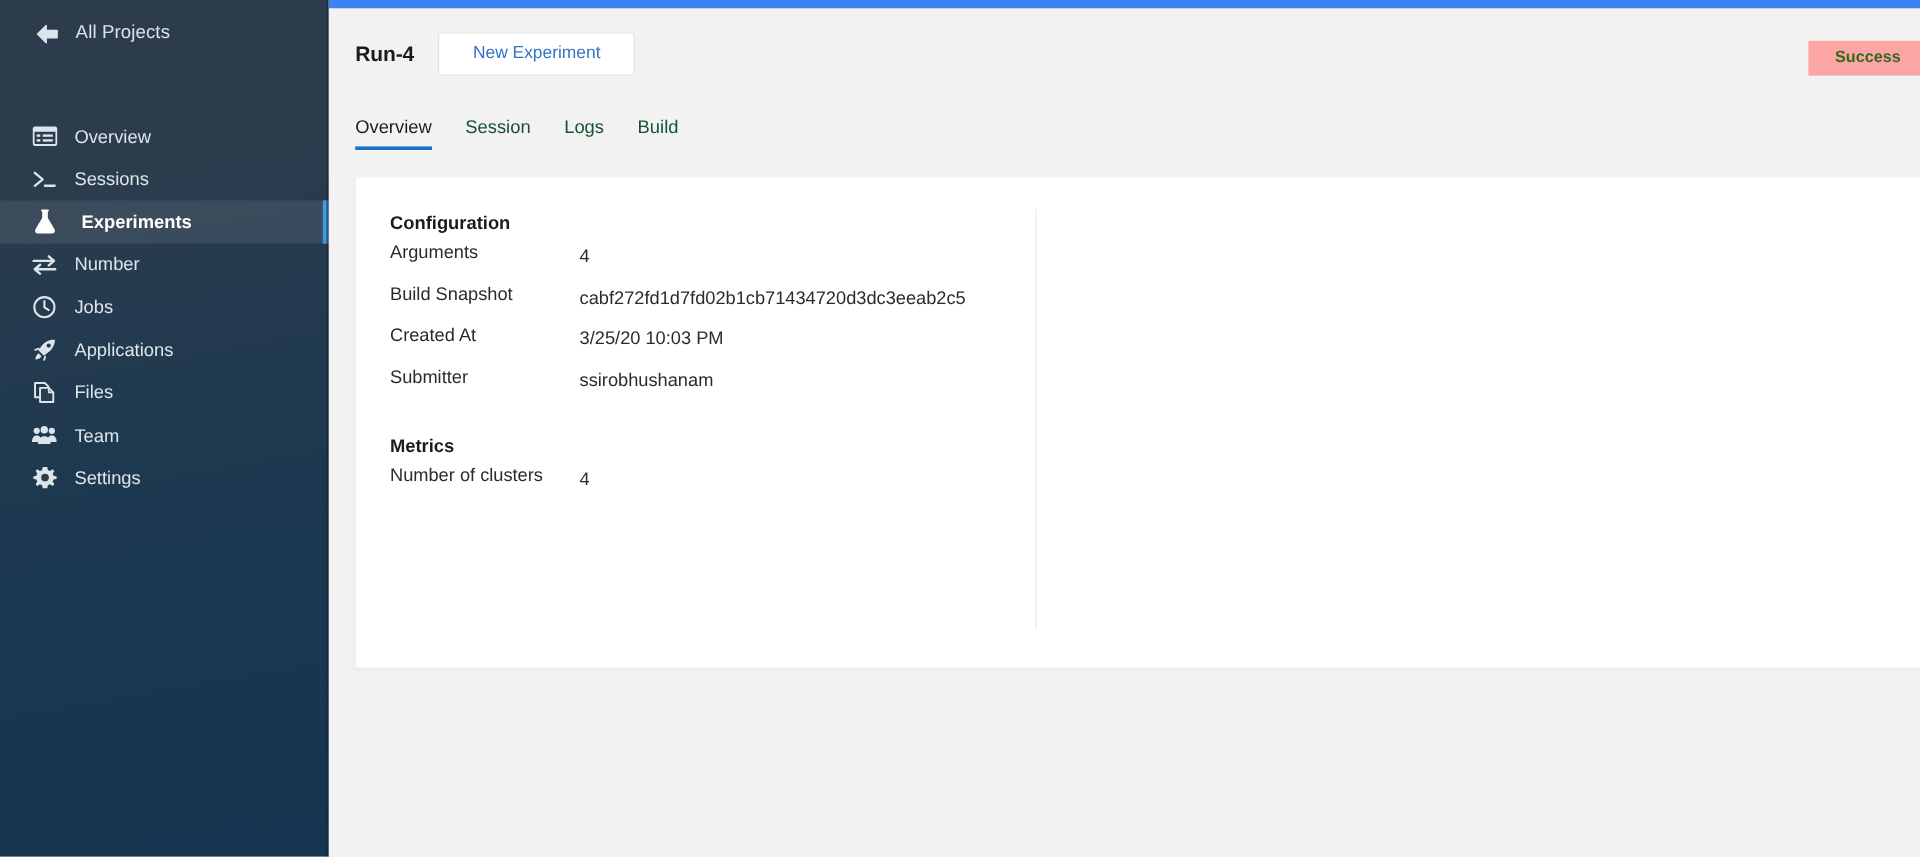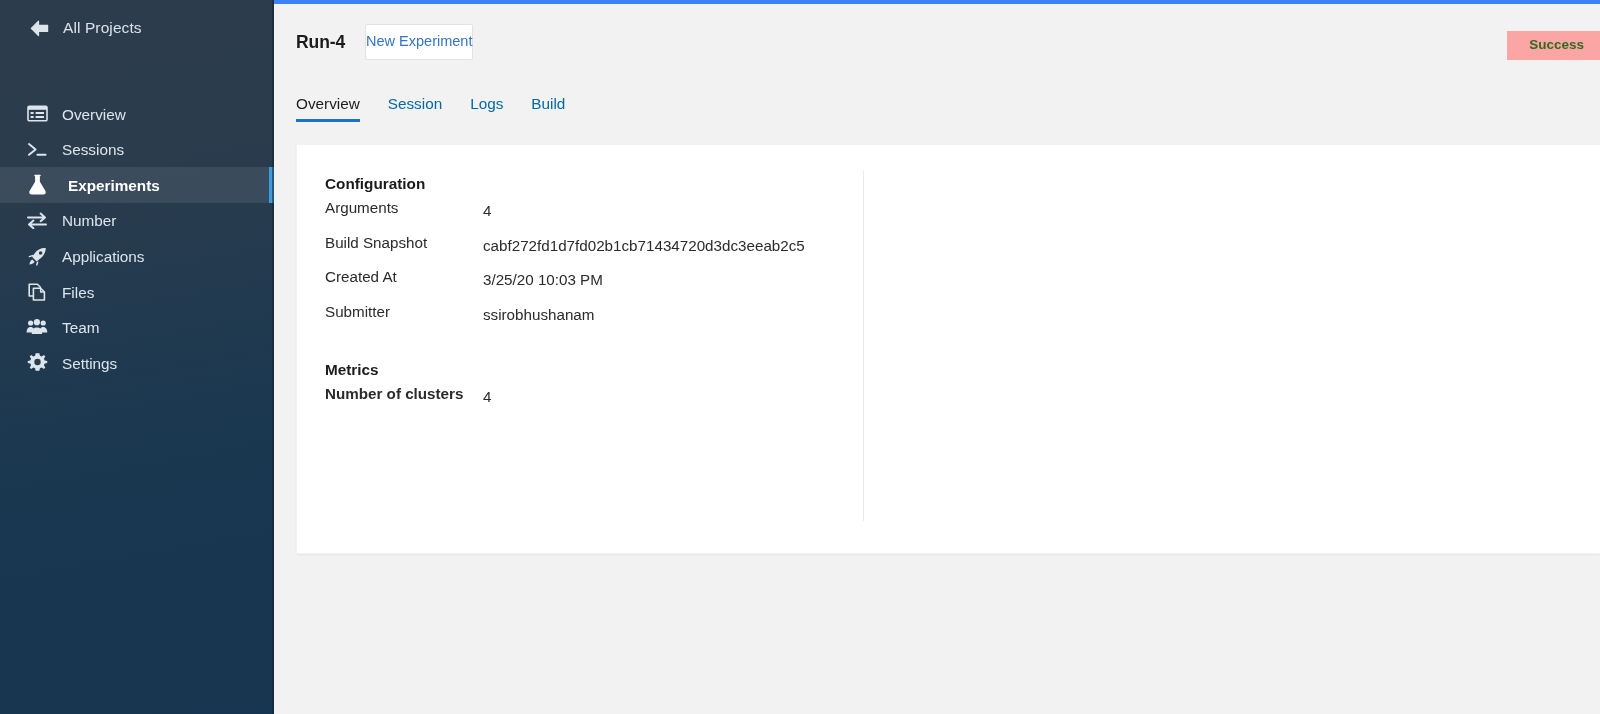--- a/index.html
+++ b/index.html
@@ -91,21 +91,21 @@
     width: 5px; height: 100%;
     background: #3e9bdd;
   }
 
   
   .main {
     position: relative;
     flex: 1 1 auto;
     height: 714px;
     background: #f2f2f2;
-    border-top: 4px solid #3b82f6;
+    border-top: 7px solid #3b82f6;
     overflow: hidden;
   }
 
   .topbar {
     position: relative;
     height: 76px;
     background: #f2f2f2;
     display: flex;
     align-items: center;
     padding-left: 22px;
@@ -119,21 +119,21 @@
   }
 
   .new-exp-btn {
     margin-left: 20px;
     background: #ffffff;
     border: 1px solid #e2e2e2;
     border-radius: 2px;
     color: #3573c4;
     font-size: 14.5px;
     font-family: "Liberation Sans", sans-serif;
-    padding: 9px 0 10px;
+    padding: 9px 28px 10px;
     cursor: pointer;
     line-height: 1;
   }
 
   .status-badge {
     position: absolute;
     top: 27px;
     right: 0;
     background: #fca5a5;
     color: #33691e;
@@ -148,21 +148,21 @@
     display: flex;
     align-items: flex-end;
     height: 42px;
     padding-left: 22px;
     gap: 0;
     background: #f2f2f2;
   }
   .tab {
     position: relative;
     font-size: 15.3px;
-    color: #0369a1;
+    color: #14532d;
     cursor: pointer;
     padding: 0 14px 11px;
     line-height: 1;
     white-space: nowrap;
   }
   .tab:first-child { padding-left: 0; }
   .tab.active {
     color: #1c1c1c;
   }
   .tab.active::after {
@@ -222,21 +222,21 @@
     flex: 0 0 158px;
     color: #2b2b2b;
   }
   .kv .v {
     color: #2b2b2b;
     white-space: pre-line;
     line-height: 1.55;
   }
 
   .metrics-block { margin-top: 35px; }
-  .metrics-block .kv .k { flex: 0 0 158px; font-weight: bold; }
+  .metrics-block .kv .k { flex: 0 0 158px; }
 </style>
 </head>
 <body>
 
 <div class="app">
 
   <aside class="sidebar">
 
     <div class="all-projects">
       <span class="ico" style="width:22px;height:22px;display:inline-flex;align-items:center;justify-content:center;">
@@ -285,20 +285,29 @@
       <div class="nav-item">
         <span class="ico">
           <svg width="22" height="17" viewBox="0 0 22 17">
             <path d="M2 5.4 L18.6 5.4 M14.6 1.6 L19 5.4 L14.6 9.2" fill="none" stroke="#dde5ec" stroke-width="2" stroke-linecap="round" stroke-linejoin="round"></path>
             <path d="M20 12.4 L3.4 12.4 M7.4 8.6 L3 12.4 L7.4 16.2" fill="none" stroke="#dde5ec" stroke-width="2" stroke-linecap="round" stroke-linejoin="round"></path>
           </svg>
         </span>
         <span class="nav-label">Number</span>
       </div>
 
+      <div class="nav-item">
+        <span class="ico">
+          <svg width="20" height="20" viewBox="0 0 20 20">
+            <circle cx="10" cy="10" r="8.4" fill="none" stroke="#dde5ec" stroke-width="1.7"></circle>
+            <path d="M10 4.8 L10 10.2 L13.6 12.4" fill="none" stroke="#dde5ec" stroke-width="1.7" stroke-linecap="round" stroke-linejoin="round"></path>
+          </svg>
+        </span>
+        <span class="nav-label">Jobs</span>
+      </div>
 
       <div class="nav-item">
         <span class="ico">
           <svg width="21" height="21" viewBox="0 0 21 21">
             <path d="M18.8 2.1 C14.6 1.6 10.2 3.6 7.6 7.4 L5 10.8 L9.6 15.4 L13 12.8 C16.8 10.2 18.8 5.8 18.8 2.1 Z" fill="#dde5ec"></path>
             <circle cx="13.6" cy="7" r="1.8" fill="#2b3c4d"></circle>
             <path d="M5.2 13.4 C3.4 14.4 2.6 16.6 2.4 18.6 C4.4 18.4 6.6 17.6 7.6 15.8 Z" fill="#dde5ec"></path>
             <path d="M2.4 10.6 L5.4 9.6 M10.6 16.2 L9.8 18.9" stroke="#dde5ec" stroke-width="1.5" stroke-linecap="round"></path>
           </svg>
         </span>

